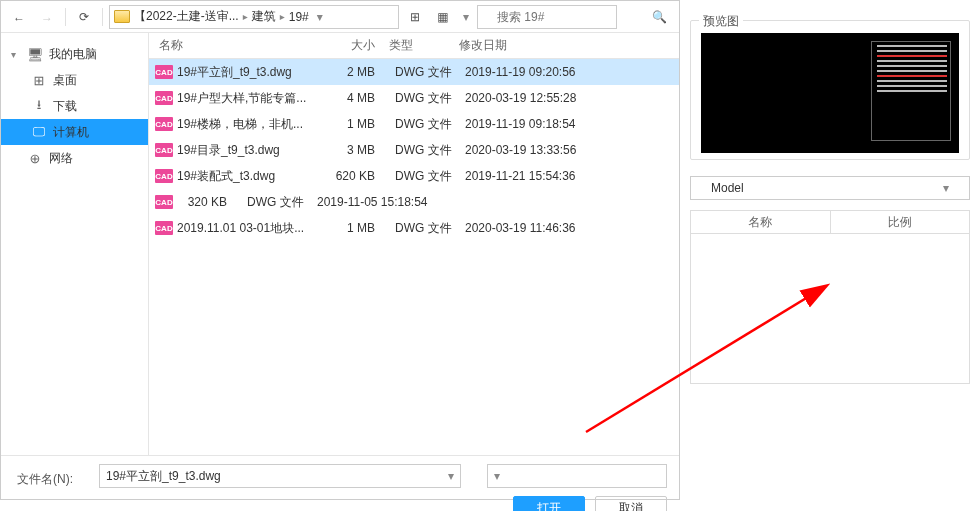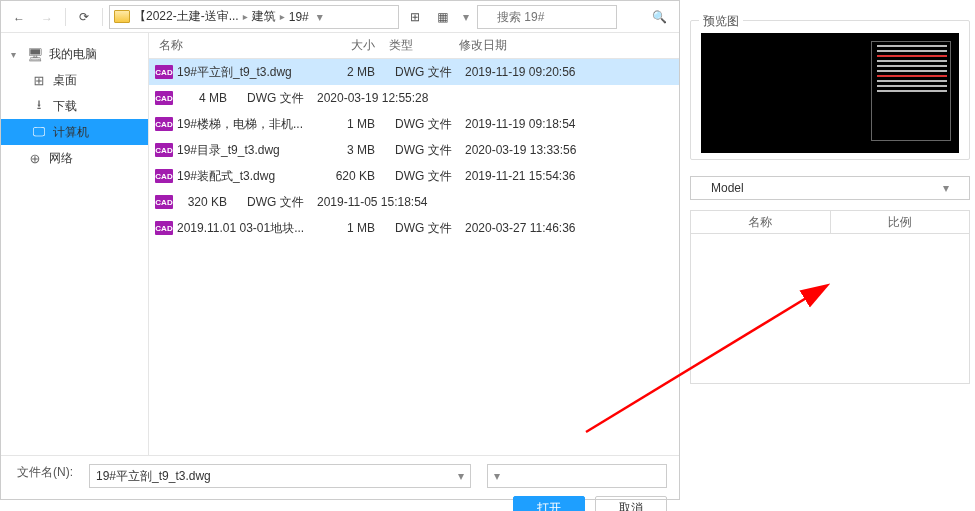--- a/index.html
+++ b/index.html
@@ -23,24 +23,24 @@
 .tnode.sel .ico{color:#fff}
 .ico{width:16px;text-align:center;color:#666;font-size:13px}
 .exp{width:10px;color:#888;font-size:10px}
 .list{flex:1;display:flex;flex-direction:column}
 .lhdr{display:flex;height:26px;align-items:center;border-bottom:1px solid #e5e5e5;padding-left:6px}
 .lhdr>div{color:#666;padding-left:4px}
 .c-name{width:170px}.c-size{width:60px;text-align:right;padding-right:10px}.c-type{width:70px}.c-date{width:160px}
 .rows{flex:1;overflow:auto}
 .row{display:flex;height:26px;align-items:center;padding-left:6px;cursor:pointer}
 .row.sel{background:#cce8ff}
-.cad{width:18px;height:14px;background:#a21caf;color:#fff;font-size:8px;font-weight:bold;display:flex;align-items:center;justify-content:center;margin-right:4px;flex:none;border-radius:1px}
+.cad{width:18px;height:14px;background:#ec4899;color:#fff;font-size:8px;font-weight:bold;display:flex;align-items:center;justify-content:center;margin-right:4px;flex:none;border-radius:1px}
 .fn{width:148px;white-space:nowrap;overflow:hidden;text-overflow:ellipsis}
 .footer{height:76px;border-top:1px solid #e5e5e5;padding:8px 12px;display:flex;flex-direction:column;gap:8px}
-.frow{display:flex;align-items:flex-start;gap:16px}
+.frow{display:flex;align-items:flex-end;gap:26px}
 .flabel{width:60px;text-align:right;color:#555}
 .finput{flex:1;height:24px;border:1px solid #ccc;padding:0 6px;display:flex;align-items:center;justify-content:space-between}
 .ftype{width:180px;height:24px;border:1px solid #ccc;padding:0 6px;display:flex;align-items:center;justify-content:space-between}
 .btns{display:flex;gap:10px;justify-content:flex-end}
 .btn{width:72px;height:24px;border:1px solid #ccc;display:flex;align-items:center;justify-content:center;cursor:pointer;border-radius:2px}
 .btn.primary{background:#1e9fff;color:#fff;border-color:#1e9fff}
 .panel{position:absolute;left:690px;top:20px;width:280px}
 .pgroup{border:1px solid #ddd;border-radius:2px;padding:6px;position:relative;margin-bottom:16px}
 .ptitle{position:absolute;top:-8px;left:8px;background:#fff;padding:0 4px;color:#555}
 .preview{width:258px;height:120px;background:#000;position:relative;margin:6px auto 0}
@@ -118,20 +118,21 @@
       <div class="rows" id="rows">
           <div class="row sel">
             <div class="cad">CAD</div>
             <div class="fn">19#平立剖_t9_t3.dwg</div>
             <div class="c-size">2 MB</div>
             <div class="c-type" style="padding-left:10px">DWG 文件</div>
             <div class="c-date" style="padding-left:10px">2019-11-19 09:20:56</div>
           </div>
           <div class="row">
             <div class="cad">CAD</div>
+            <div class="fn">19#户型大样,节能专篇...</div>
             <div class="c-size">4 MB</div>
             <div class="c-type" style="padding-left:10px">DWG 文件</div>
             <div class="c-date" style="padding-left:10px">2020-03-19 12:55:28</div>
           </div>
           <div class="row">
             <div class="cad">CAD</div>
             <div class="fn">19#楼梯，电梯，非机...</div>
             <div class="c-size">1 MB</div>
             <div class="c-type" style="padding-left:10px">DWG 文件</div>
             <div class="c-date" style="padding-left:10px">2019-11-19 09:18:54</div>
@@ -154,21 +155,21 @@
             <div class="cad">CAD</div>
             <div class="c-size">320 KB</div>
             <div class="c-type" style="padding-left:10px">DWG 文件</div>
             <div class="c-date" style="padding-left:10px">2019-11-05 15:18:54</div>
           </div>
           <div class="row">
             <div class="cad">CAD</div>
             <div class="fn">2019.11.01 03-01地块...</div>
             <div class="c-size">1 MB</div>
             <div class="c-type" style="padding-left:10px">DWG 文件</div>
-            <div class="c-date" style="padding-left:10px">2020-03-27 11:46:36</div>
+            <div class="c-date" style="padding-left:10px">2020-03-19 11:46:36</div>
           </div>
         </div>
     </div>
   </div>
 
   <div class="footer">
     <div class="frow">
       <div class="flabel">文件名(N):</div>
       <div class="finput">
         <span>19#平立剖_t9_t3.dwg</span>

